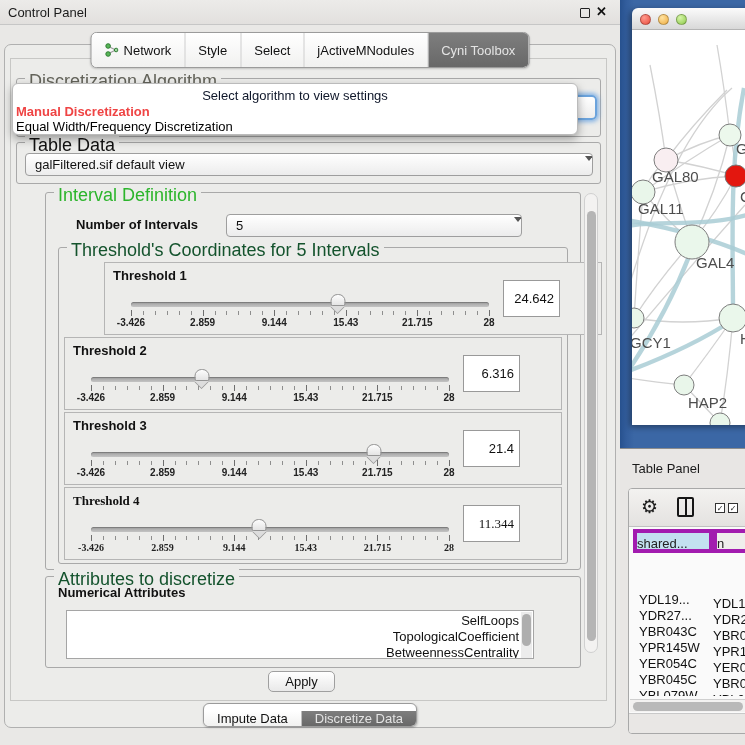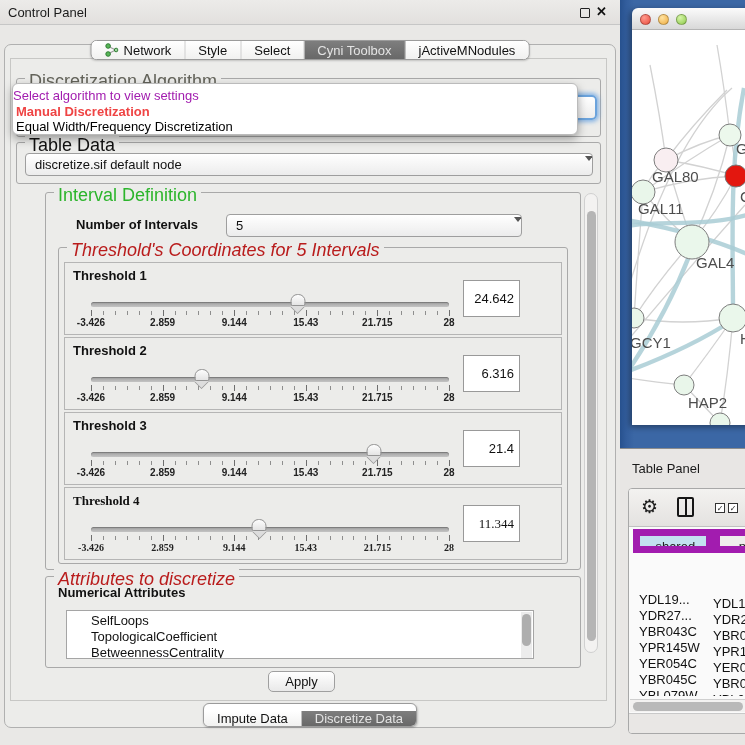--- a/index.html
+++ b/index.html
@@ -16,61 +16,61 @@
   .close-ico { position:absolute; left:596px; top:4px; font-size:13px; font-weight:bold; color:#111; cursor:default; }
 
   .panel { position:absolute; left:4px; top:44px; width:612px; height:684px;
     background:#ececea; border:1px solid #b0b0b0; border-radius:7px; }
   .inner-area { position:absolute; left:10px; top:58px; width:597px; height:643px;
     border:1px solid #c7c7c5; background:#ececea; }
 
   
   .segwrap { position:absolute; display:flex; border:1px solid #9b9b9b; border-radius:6px;
     overflow:hidden; background:#fff; box-shadow:0 1px 2px rgba(0,0,0,.18); z-index:30; }
-  .topseg { left:310px; top:40px; transform:translateX(-50%); height:20px; }
+  .topseg { left:310px; top:32px; transform:translateX(-50%); height:36px; }
   .botseg { left:310px; top:703px; transform:translateX(-50%); height:24px; z-index:40;align-items:flex-end; }
   .seg { display:flex; align-items:center; padding:0 13px; font-size:13px; color:#111;
     background:linear-gradient(#ffffff,#f1f1f0); border-right:1px solid #bdbdbd; white-space:nowrap; }
   .seg:last-child { border-right:none; }
   .seg.sel { background:linear-gradient(#7e7e7e,#686868); color:#e4e4e4; border-right-color:#5e5e5e; }
   .net-ico { width:14px; height:14px; margin-right:5px; }
 
   
   .group { position:absolute; border:1px solid #a9a9a9; border-radius:3px; }
   .gtitle { position:absolute; top:-8px; left:8px; background:#ececea; padding:0 4px;
     font-size:18px; white-space:nowrap; }
   .gt-dim { color:#63635a; }
   .gt-green { color:#2cb52c; }
-  .gt-blue { color:#b91c1c;font-style:italic; }
+  .gt-blue { color:#14532d; }
 
   
   .combo { position:absolute; height:23px; background:linear-gradient(#ffffff,#ececec);
     border:1px solid #9e9e9e; border-radius:4px; line-height:21px; padding-left:9px;
     color:#111; overflow:hidden; }
   .spin { position:absolute; right:7px; top:4px; width:8px; }
   .spin .up { width:0; height:0; border-left:4px solid transparent; border-right:4px solid transparent;
     border-bottom:5px solid #555; margin-bottom:3px; }
   .spin .dn { width:0; height:0; border-left:4px solid transparent; border-right:4px solid transparent;
     border-top:5px solid #555; }
 
   
   .focus-combo { position:absolute; left:24px; top:95px; width:573px; height:25px;
     background:linear-gradient(#ffffff,#ececec); border:2px solid #6ba3dc; border-radius:5px;
     box-shadow:0 0 4px 2px rgba(100,160,225,.75); z-index:5; }
 
   
   .popup { position:absolute; left:12px; top:83px; width:566px; height:52px; background:#fff;
     border:1px solid #bbb; border-radius:6px; box-shadow:0 4px 10px rgba(0,0,0,.35); z-index:50; }
-  .pop-ph { position:absolute; left:0; top:4px; width:100%; color:#a21caf; font-size:13px; }
+  .pop-ph { position:absolute; left:0; top:4px; width:100%; text-align:center; color:#0f172a; font-size:13px; }
   .pop-opt0 { position:absolute; left:3px; top:20px; font-weight:bold; color:#ef4444; font-size:13px; }
   .pop-opt1 { position:absolute; left:3px; top:35px; color:#000; font-size:13px; }
 
   
   .tcell { position:absolute; left:64px; width:498px; height:73px; border:1px solid #b5b5b5; background:#ececea; }
-  .tc1 { top:262px; } .tc2 { top:337px; } .tc3 { top:412px; } .tc4 { top:487px;font-family:Liberation Serif, serif; }
+  .tc1 { top:262px;margin-left:40px; } .tc2 { top:337px; } .tc3 { top:412px; } .tc4 { top:487px;font-family:Liberation Serif, serif; }
   .tlabel { position:absolute; left:8px; top:5px; font-weight:bold; font-size:13px; }
   .szone { position:absolute; left:26px; top:31px; width:358px; height:38px; }
   .track { position:absolute; left:0; top:8px; width:100%; height:5px; border-radius:3px;
     background:linear-gradient(#9f9f9f,#c4c4c4); box-shadow:inset 0 1px 1px rgba(0,0,0,.25); }
   .thumb { position:absolute; top:0; width:15px; height:12px; transform:translateX(-50%);
     background:linear-gradient(#fdfdfd,#e4e4e4); border:1px solid #949494; border-radius:7px 7px 2px 2px; z-index:3; }
   .thumb::after { content:""; position:absolute; left:-0.5px; top:11px; width:0; height:0;
     border-left:7px solid transparent; border-right:7px solid transparent; border-top:7px solid #dddddd;
     filter:drop-shadow(0 1px 0 #949494); }
   .mticks { position:absolute; left:0; top:17px; width:100%; height:4px;
@@ -83,21 +83,21 @@
 
   
   .vsb { position:absolute; left:584px; top:193px; width:14px; height:460px; background:#f3f2f1;
     border:1px solid #d0d0d0; border-radius:7px; }
   .vsb-thumb { position:absolute; left:1.5px; top:17px; width:9px; height:430px; background:#b5b5b5; border-radius:5px; }
 
   
   .attr-label { position:absolute; left:58px; top:585px; font-weight:bold; font-size:13px; }
   .listbox { position:absolute; left:66px; top:610px; width:468px; height:49px; background:#fff;
     border:1px solid #a5a5a5; overflow:hidden; }
-  .listbox .li { padding:0 24px; line-height:16px; font-size:13px; color:#111; white-space:nowrap; }
+  .listbox .li { padding:0 14px; line-height:16px; font-size:13px; color:#111; white-space:nowrap;text-align:right; }
   .listbox .pad { height:2px; }
   .list-vsb { position:absolute; right:1px; top:1px; width:11px; height:46px; background:#ececec; }
   .list-vsb .th { position:absolute; left:1px; top:2px; width:9px; height:32px; background:#aeaeae; border-radius:5px; }
 
   .apply-btn { position:absolute; left:268px; top:671px; width:67px; height:21px;
     background:linear-gradient(#ffffff,#e9e9e9); border:1px solid #9f9f9f; border-radius:5px;
     text-align:center; line-height:19px; font-size:13px; z-index:35; }
 
   
   .desktop { position:absolute; left:620px; top:0; width:125px; height:448px;
@@ -120,22 +120,22 @@
     border:1px solid #a8a8a8; border-radius:4px 0 0 4px; overflow:hidden; }
   .twin-toolbar { position:absolute; left:0; top:0; width:100%; height:38px;
     background:linear-gradient(#f3f2f0,#e4e2e0); border-bottom:1px solid #c0c0c0; }
   .gear { position:absolute; left:12px; top:6px; font-size:19px; color:#1c1c1c; }
   .colico { position:absolute; left:48px; top:8px; width:17px; height:20px; border:2px solid #161616; border-radius:2px; }
   .colico::after { content:""; position:absolute; left:5.5px; top:0; width:2px; height:16px; background:#161616; }
   .chk { position:absolute; top:14px; width:10px; height:10px; border:1.5px solid #333; background:#fff;
     font-size:8px; line-height:9px; text-align:center; color:#222; }
   .chk1 { left:86px; } .chk2 { left:99px; }
   .thead { position:absolute; left:0; top:40px; width:100%; height:24px; }
-  .thc { position:absolute; top:0; height:24px; border:7px solid #a21caf; font-size:13px;
-    line-height:22px; text-align:right; color:#222; overflow:hidden; white-space:nowrap; }
+  .thc { position:absolute; top:0; height:24px; border:4px solid #a21caf; font-size:13px;
+    line-height:22px; text-align:left; color:#222; overflow:hidden; white-space:nowrap; }
   .thc1 { left:4px; width:80px; background:#c3e1f0; }
   .thc2 { left:84px; width:40px; background:#efeeec; }
   .trows { position:absolute; left:0; top:67px; width:100%; height:140px; overflow:hidden; }
   .trow { height:16px; line-height:16px; font-size:13px; color:#111; white-space:nowrap; }
   .trow .c1 { display:inline-block; margin-left:10px; width:74px; overflow:hidden; }
   .trow .c2 { display:inline-block;margin-top:40px; }
   .hsb { position:absolute; left:1px; top:210px; width:119px; height:13px; background:#f3f2f1; border-top:1px solid #cfcfcf; }
   .hsb .th { position:absolute; left:3px; top:2px; width:110px; height:9px; background:#b9b9b9; border-radius:5px; }
   .twin-footer { position:absolute; left:0; top:224px; width:100%; height:22px; background:#e9e7e5; border-top:1px solid #c9c9c9; }
 </style>
@@ -164,43 +164,43 @@
           <circle cx="11.5" cy="7" r="1.8" fill="#9fd49f" stroke="#2e7d32"></circle>
         </svg>
         <span>Network</span>
       </div>
       <div class="seg">
         <span>Style</span>
       </div>
       <div class="seg">
         <span>Select</span>
       </div>
+      <div class="seg">
+        <span>jActiveMNodules</span>
+      </div>
       <div class="seg sel">
         <span>Cyni Toolbox</span>
-      </div>
-      <div class="seg">
-        <span>jActiveMNodules</span>
       </div>
     </div>
 
     <div class="group" style="left:16px; top:78px; width:585px; height:59px;">
       <span class="gtitle gt-dim">Discretization Algorithm</span>
     </div>
     <div class="focus-combo"></div>
 
     <div class="popup">
       <div class="pop-ph">Select algorithm to view settings</div>
       <div class="pop-opt0">Manual Discretization</div>
       <div class="pop-opt1">Equal Width/Frequency Discretization</div>
     </div>
 
     <div class="group" style="left:16px; top:142px; width:585px; height:42px;">
       <span class="gtitle">Table Data</span>
       <div class="combo" style="left:8px; top:10px; width:568px;">
-        <span>discretize.sif default node</span>
+        <span>galFiltered.sif default view</span>
         <span class="spin"><span class="up"></span><span class="dn"></span></span>
       </div>
     </div>
 
     <div class="group" style="left:45px; top:192px; width:536px; height:378px;">
       <span class="gtitle gt-green">Interval Definition</span>
       <span style="position:absolute; left:30px; top:24px; font-weight:bold;">Number of Intervals</span>
       <div class="combo" style="left:180px; top:21px; width:296px;">
         <span>5</span>
         <span class="spin"><span class="up"></span><span class="dn"></span></span>

